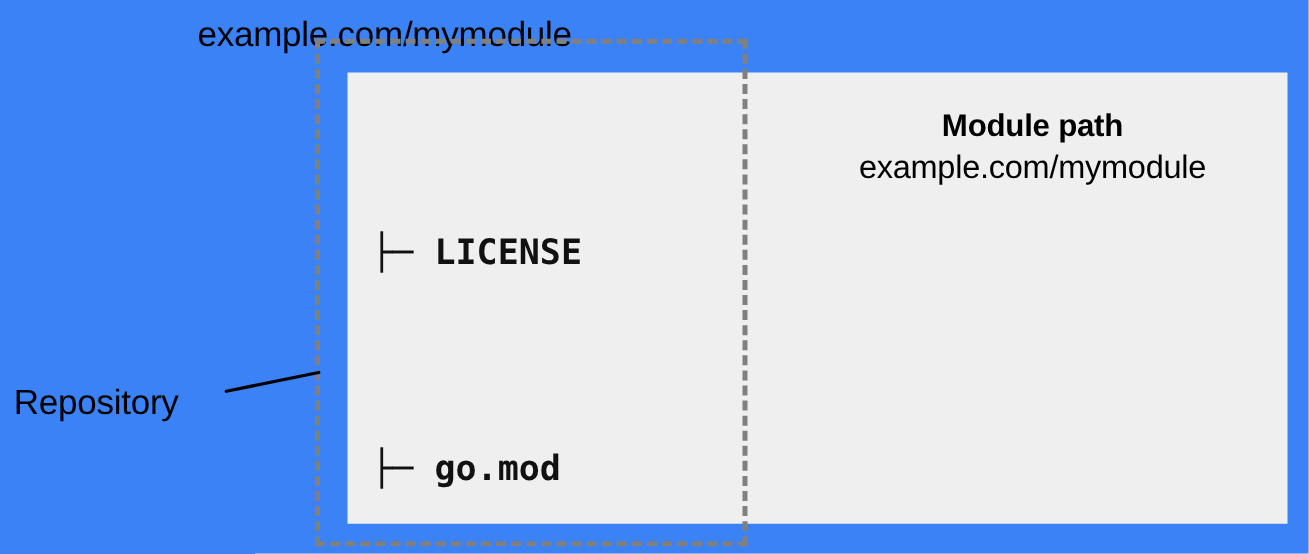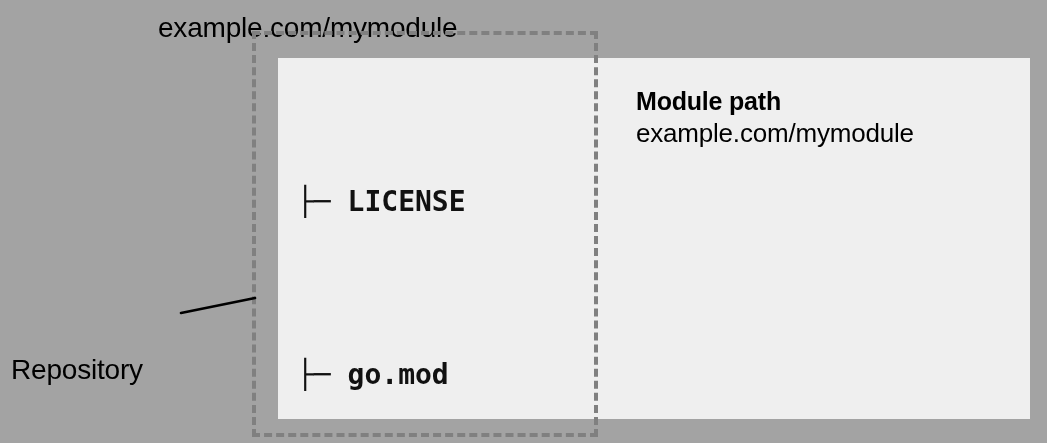--- a/index.html
+++ b/index.html
@@ -9,21 +9,21 @@
     background: #ffffff;
   }
   body {
     font-family: "Liberation Sans", sans-serif;
     -webkit-font-smoothing: antialiased;
   }
   #canvas {
     position: relative;
     width: 1047px;
     height: 443px;
-    background: #a3a3a3;
+    background: #3b82f6;
     overflow: hidden;
   }
 
   
   .module-title {
     position: absolute;
     left: 158px;
     top: 11px;
     font-size: 28px;
     line-height: 34px;
@@ -69,20 +69,21 @@
   }
   .tree .row { display: block; height: 57.5px; font-weight: bold; }
 
   
   .annotation {
     position: absolute;
     left: 636px;
     top: 86px;
     width: 380px;
     color: #000000;
+    text-align: center;
   }
   .annotation .ann-title {
     font-size: 25px;
     line-height: 31px;
     font-weight: bold;
     letter-spacing: -0.2px;
   }
   .annotation .ann-value {
     font-size: 26px;
     line-height: 32px;
@@ -94,21 +95,20 @@
   
   .repo-label {
     position: absolute;
     left: 11px;
     top: 305px;
     font-size: 28px;
     line-height: 34px;
     color: #000000;
     white-space: nowrap;
     letter-spacing: -0.2px;
-    margin-top: 48px;
   }
   .leader-line {
     position: absolute;
     left: 175px;
     top: 288px;
     width: 86px;
     height: 34px;
     overflow: visible;
   }
 </style>

